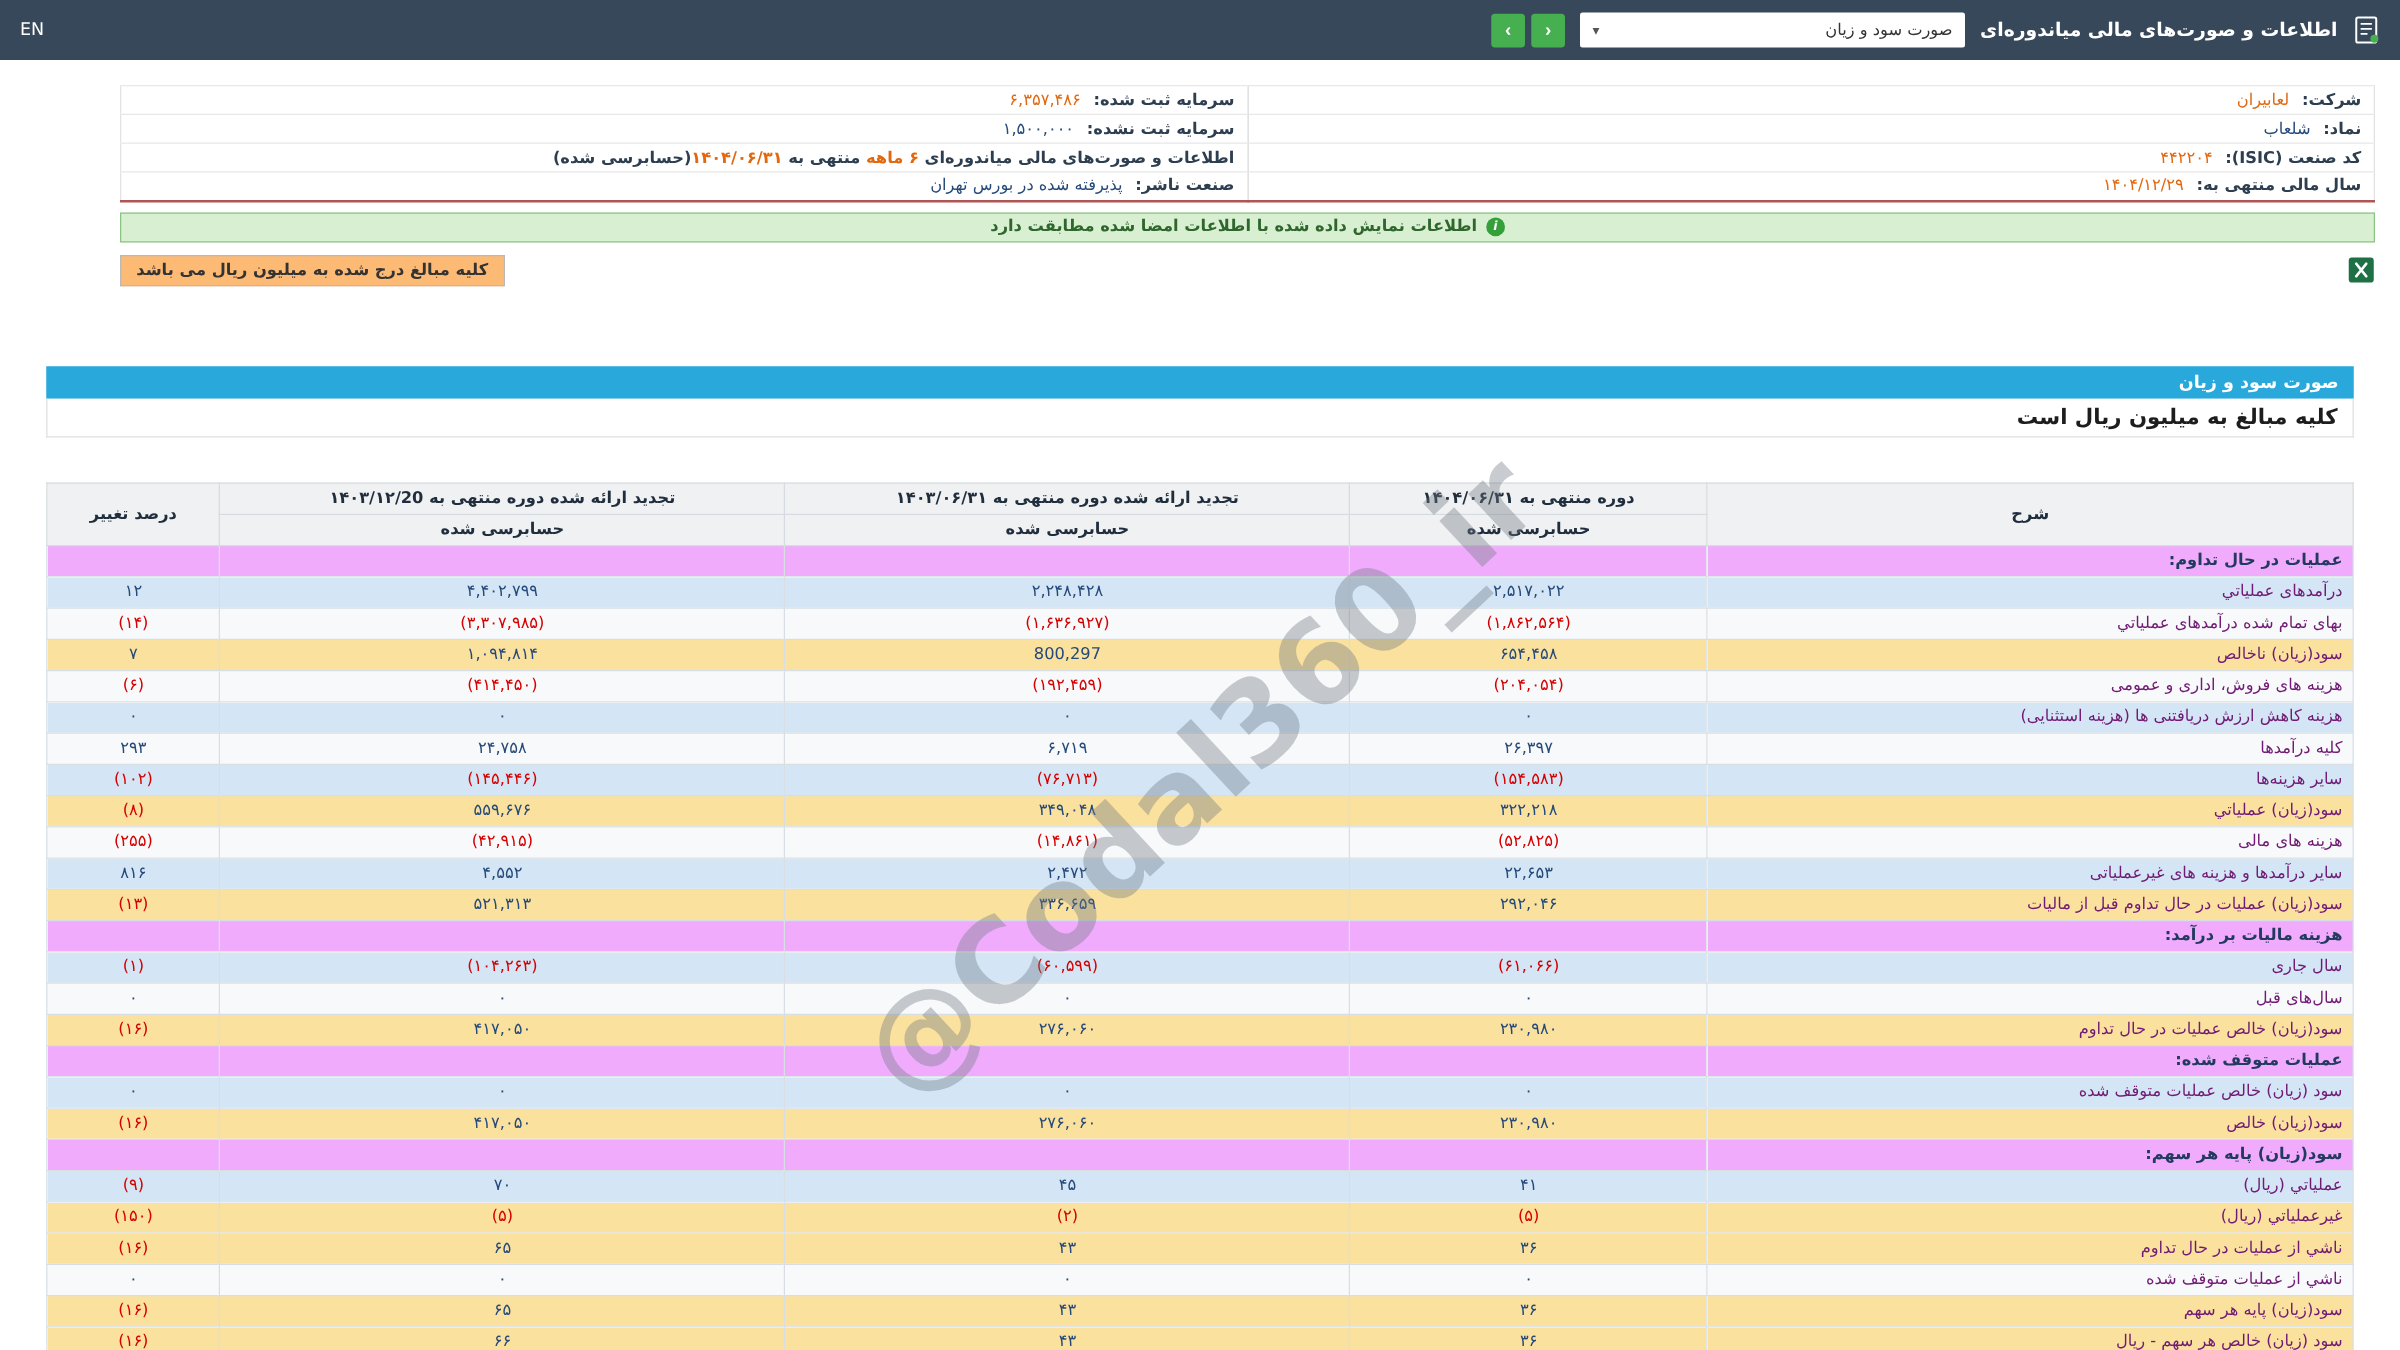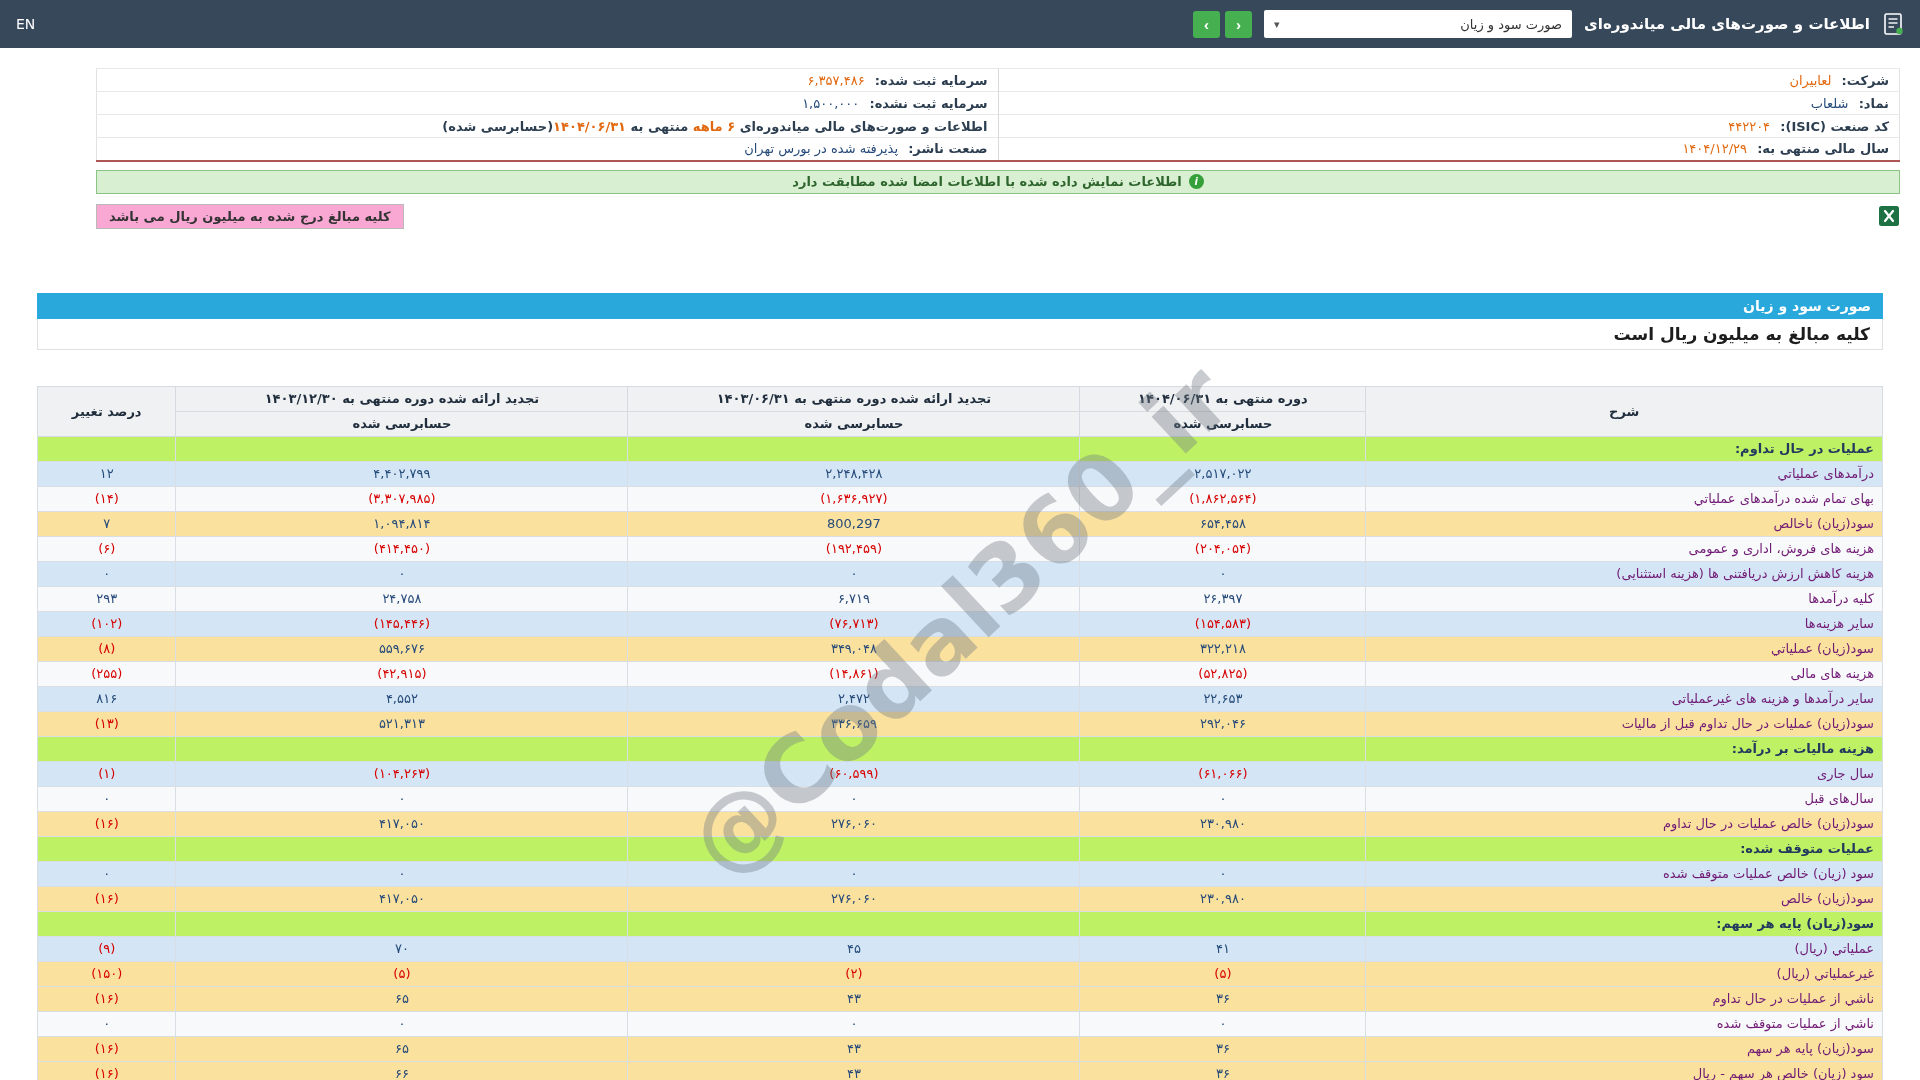--- a/index.html
+++ b/index.html
@@ -62,21 +62,21 @@
     display:inline-flex; align-items:center; justify-content:center;
     font-size:10px; font-style:italic; font-weight:bold;
   }
 
   .toolbar-row {
     margin:10px 20px 0 96px;
     display:flex; align-items:center; justify-content:space-between;
   }
   .excel-btn { background:none; border:none; padding:0; cursor:pointer; display:inline-flex; }
   .amounts-box {
-    border:1px solid #b9b9b9; background:#f9a8d4; min-width:300px;
+    border:1px solid #b9b9b9; background:#fdba74; min-width:300px;
     padding:4px 12px; text-align:center;
     font-size:13px; font-weight:bold; color:#333;
   }
 
   
   .main-wrap { margin:64px 37px 0 37px; position:relative; }
   .stmt-title {
     background:#29a8db; color:#fff; font-weight:bold; font-size:14px;
     padding:5px 12px;
   }
@@ -102,21 +102,21 @@
     border:1px solid #d8dee3; padding:3px 8px; height:25px;
     overflow:hidden; white-space:nowrap;
   }
   td.label { text-align:right; color:#701a75; }
   td.num   { text-align:center; color:#254a7a; }
   td.neg   { color:#d60000; }
   td.red   { color:#a12b2b; }
   tr.r-blue td    { background:#d4e6f5; }
   tr.r-white td   { background:#f8f9fa; }
   tr.r-yellow td  { background:#fbe19e; }
-  tr.r-section td { background:#bef264; font-weight:bold; color:#223a5e; }
+  tr.r-section td { background:#f0abfc; font-weight:bold; color:#223a5e; }
 </style>
 </head>
 <body>
 
 <header class="topbar">
   <div class="tb-right">
     <span class="report-icon">
       <svg width="22" height="24" viewBox="0 0 22 24">
         <rect x="3" y="2" width="16" height="20" rx="1.5" fill="none" stroke="#ffffff" stroke-width="1.6"></rect>
         <line x1="6.5" y1="7" x2="15.5" y2="7" stroke="#ffffff" stroke-width="1.4"></line>
@@ -211,21 +211,21 @@
         <col style="width:15.5%">
         <col style="width:24.5%">
         <col style="width:24.5%">
         <col style="width:7.5%">
       </colgroup>
       <thead>
         <tr>
           <th rowspan="2">شرح</th>
           <th>دوره منتهی به ۱۴۰۴/۰۶/۳۱</th>
           <th>تجدید ارائه شده دوره منتهی به ۱۴۰۳/۰۶/۳۱</th>
-          <th>تجدید ارائه شده دوره منتهی به ۱۴۰۳/۱۲/۳۰</th>
+          <th>تجدید ارائه شده دوره منتهی به ۱۴۰۳/۱۲/20</th>
           <th rowspan="2">درصد تغییر</th>
         </tr>
         <tr>
           <th>حسابرسی شده</th>
           <th>حسابرسی شده</th>
           <th>حسابرسی شده</th>
         </tr>
       </thead>
       <tbody>
           <tr class="r-section">

